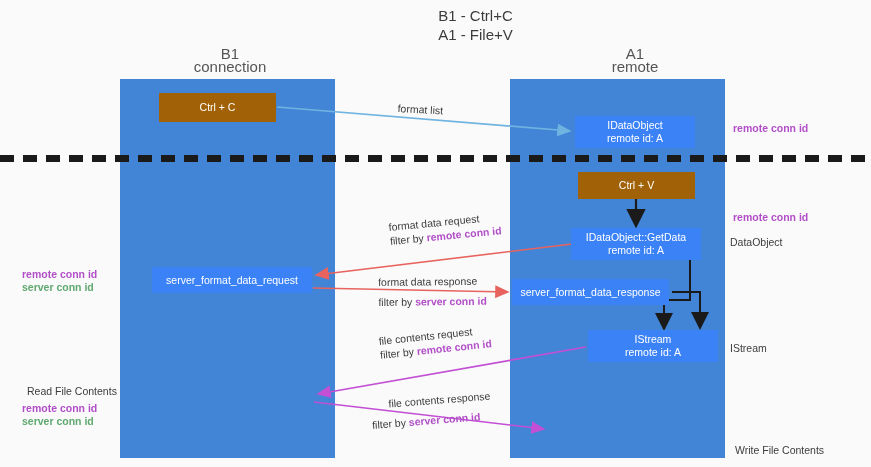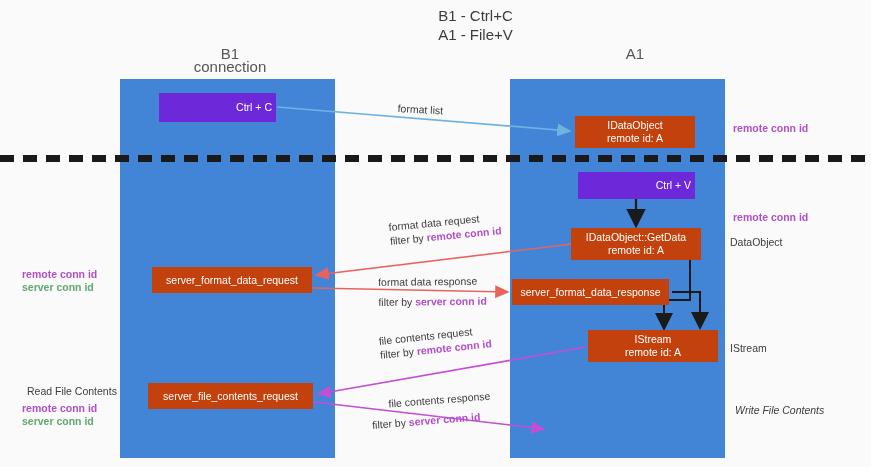--- a/index.html
+++ b/index.html
@@ -39,22 +39,22 @@
   
   .box{
     box-sizing:border-box;
     display:flex;flex-direction:column;
     align-items:center;justify-content:center;
     color:#ffffff;
     font-size:10.5px;line-height:13px;
     text-align:center;
     padding:2px 4px;
   }
-  .green{background:#6d28d9;align-items:flex-end;}
-  .orange{background:#c2410c;}
+  .green{background:#a16207;}
+  .orange{background:#3b82f6;}
 
   #box-ctrlc{left:159px;top:93px;width:117px;height:29px;}
   #box-idataobject{left:575px;top:116px;width:120px;height:32px;}
   #box-ctrlv{left:578px;top:172px;width:117px;height:27px;}
   #box-getdata{left:571px;top:228px;width:130px;height:32px;}
   #box-sfdreq{left:152px;top:267px;width:160px;height:26px;}
   #box-sfdresp{left:512px;top:279px;width:157px;height:26px;}
   #box-istream{left:588px;top:330px;width:130px;height:32px;}
   #box-sfcreq{left:148px;top:383px;width:165px;height:26px;}
   #box-sfcresp{left:548px;top:416px;width:160px;height:27px;}
@@ -62,21 +62,21 @@
   
   .side{font-size:10.5px;line-height:13px;}
   .purple{color:#b24fc8;font-weight:bold;}
   .green-t{color:#5fa86f;font-weight:bold;}
   .plain{color:#3c3c3c;}
 
   #lbl-remote1{left:733px;top:122px;}
   #lbl-remote2{left:733px;top:211px;}
   #lbl-dataobject{left:730px;top:236px;}
   #lbl-istream{left:730px;top:342px;}
-  #lbl-writefile{left:735px;top:404px;font-style:italic;}
+  #lbl-writefile{left:735px;top:444px;}
   #lbl-left-ids{left:22px;top:268px;}
   #lbl-readfile{left:27px;top:385px;}
   #lbl-left-ids2{left:22px;top:402px;}
 
   
   .edgelab{font-size:10.5px;line-height:14px;white-space:nowrap;}
   #el-formatlist{left:398px;top:101px;transform:rotate(3.0deg);transform-origin:left top;}
   #el-fdreq{left:388px;top:220px;transform:rotate(-5.5deg);transform-origin:left top;}
   #el-fdresp{left:378px;top:275px;transform:rotate(-0.7deg);transform-origin:left top;}
   #el-fcreq{left:378px;top:334px;transform:rotate(-6.0deg);transform-origin:left top;}
@@ -94,20 +94,21 @@
     <div>B1 - Ctrl+C</div>
     <div>A1 - File+V</div>
   </div>
 
   <div class="abs colhead" id="head-b1">
     <div>B1</div>
     <div>connection</div>
   </div>
   <div class="abs colhead" id="head-a1">
     <div>A1</div>
+    <div>remote</div>
   </div>
 
   <div class="abs lane" id="lane-b1"></div>
   <div class="abs lane" id="lane-a1"></div>
 
   <svg class="abs" style="left:0;top:0;" width="871" height="467">
     <defs>
       <marker id="ah-blue" markerWidth="9" markerHeight="8" refX="8" refY="4" orient="auto">
         <path d="M0,0 L9,4 L0,8 z" fill="#6fb3e0"></path>
       </marker>
@@ -167,23 +168,20 @@
 
   <div class="abs box orange" id="box-sfdreq">
     <span>server_format_data_request</span>
   </div>
 
   <div class="abs box orange" id="box-istream">
     <span>IStream</span>
     <span>remote id: A</span>
   </div>
 
-  <div class="abs box orange" id="box-sfcreq">
-    <span>server_file_contents_request</span>
-  </div>
 
 
   <div class="abs edgelab" id="el-formatlist">
     <span class="plain">format list</span>
   </div>
 
   <div class="abs edgelab" id="el-fdreq">
     <div class="plain">format data request</div>
     <div><span class="plain">filter by </span><span class="purple">remote conn id</span></div>
   </div>

